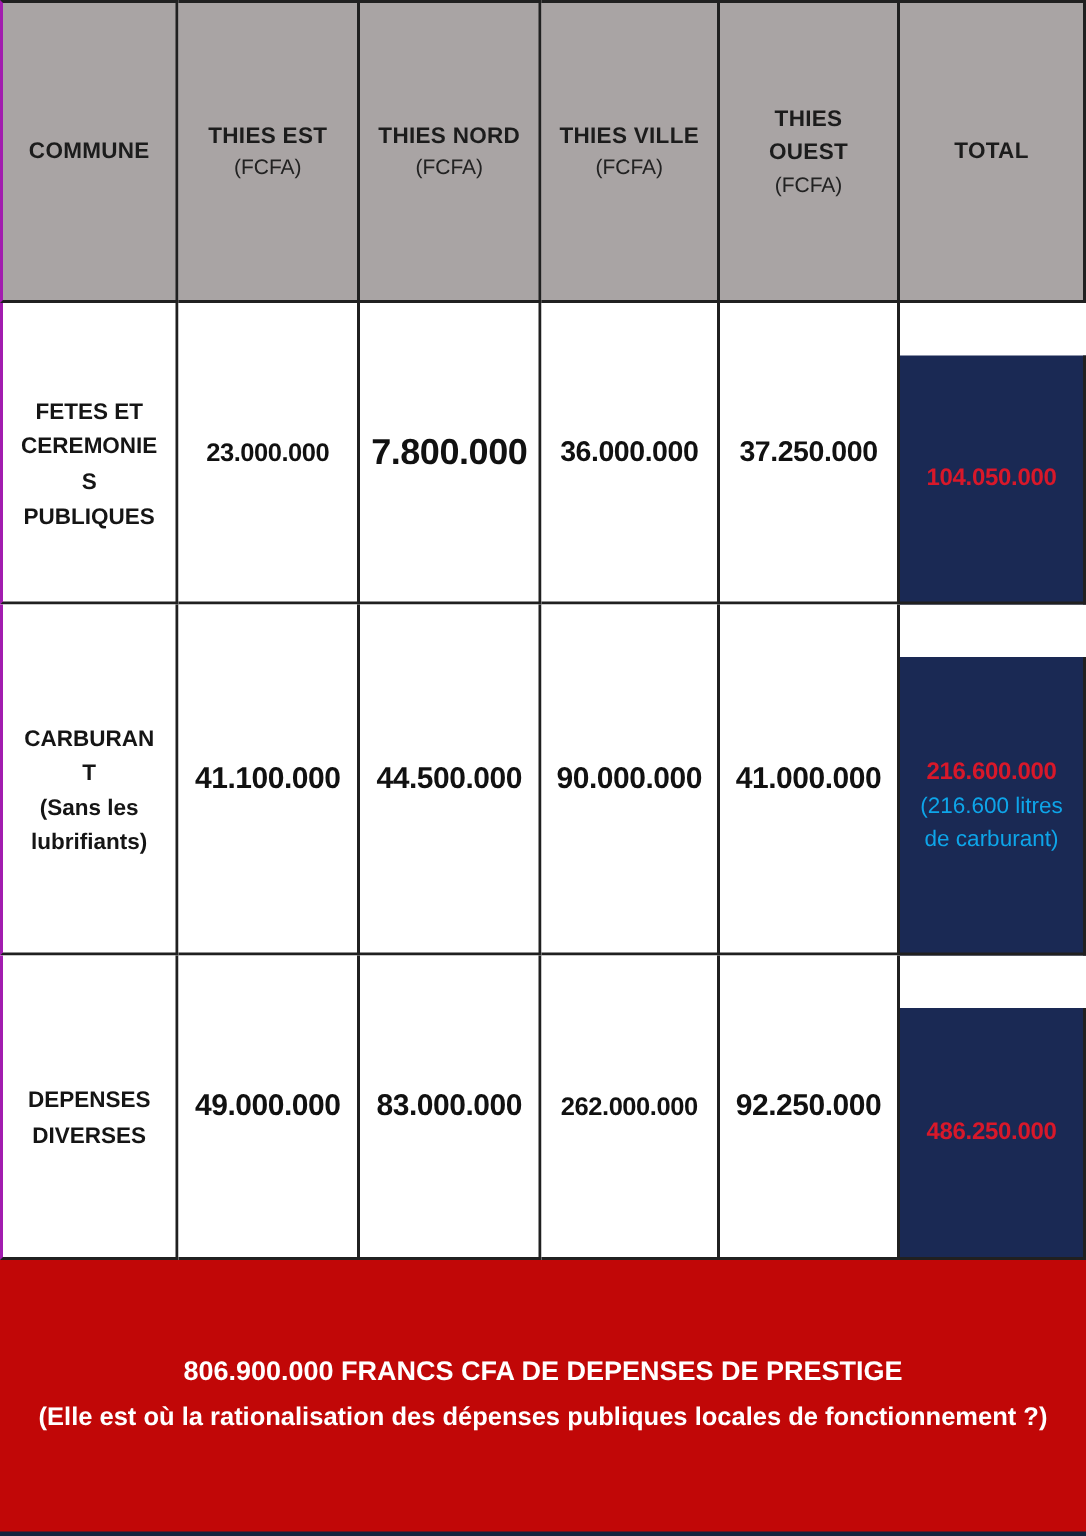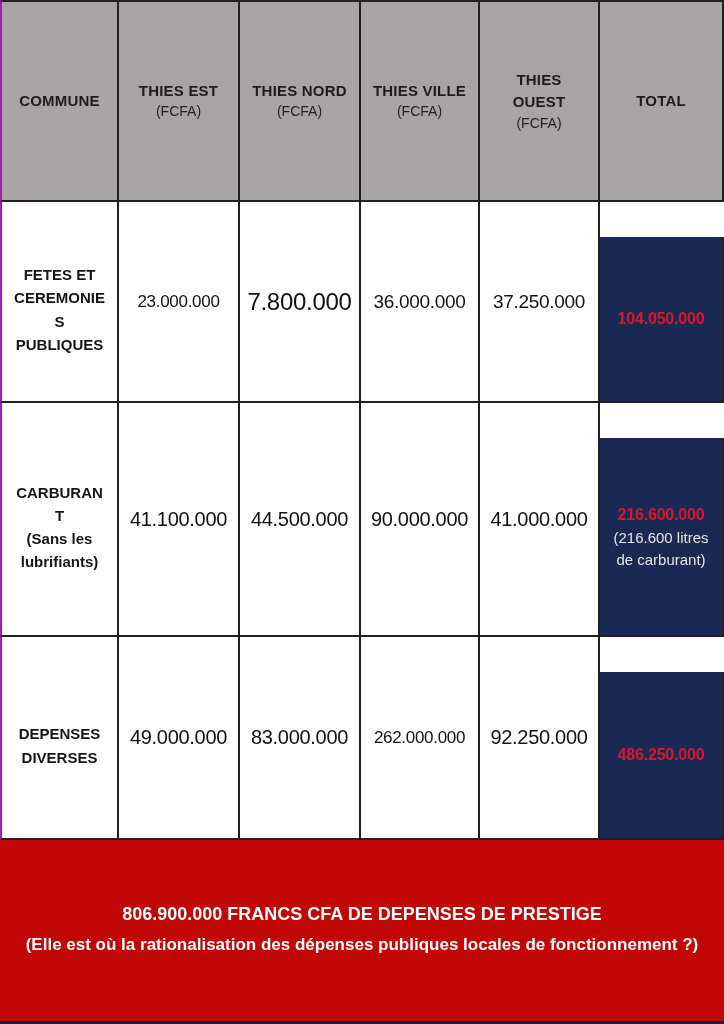--- a/index.html
+++ b/index.html
@@ -51,40 +51,40 @@
   .row-label {
     font-size: 15px;
     font-weight: bold;
     color: #151515;
     line-height: 1.55;
     white-space: pre-line;
     padding: 0 4px;
     margin-top: 16px;
   }
   .value {
-    font-weight: normal;
+    font-weight: bold;
     color: #111111;
     font-size: 19px;
     letter-spacing: -0.3px;
   }
   .v-lg { font-size: 24px; }
   .v-md { font-size: 20px; }
   .v-sm { font-size: 17px; }
   .total-cell { background: #1a2954; margin-top: 35px; }
   .total-value {
     font-weight: bold;
     font-size: 16px;
     color: #d8182a;
     letter-spacing: -0.2px;
     line-height: 1.5;
   }
   .total-note {
     font-weight: 400;
     font-size: 15px;
-    color: #e5e5e5;
+    color: #0ea5e9;
     line-height: 1.45;
     padding: 0 6px;
   }
   .banner {
     width: 724px;
     height: 192px;
     background: #c10707;
     display: flex;
     flex-direction: column;
     align-items: center;

